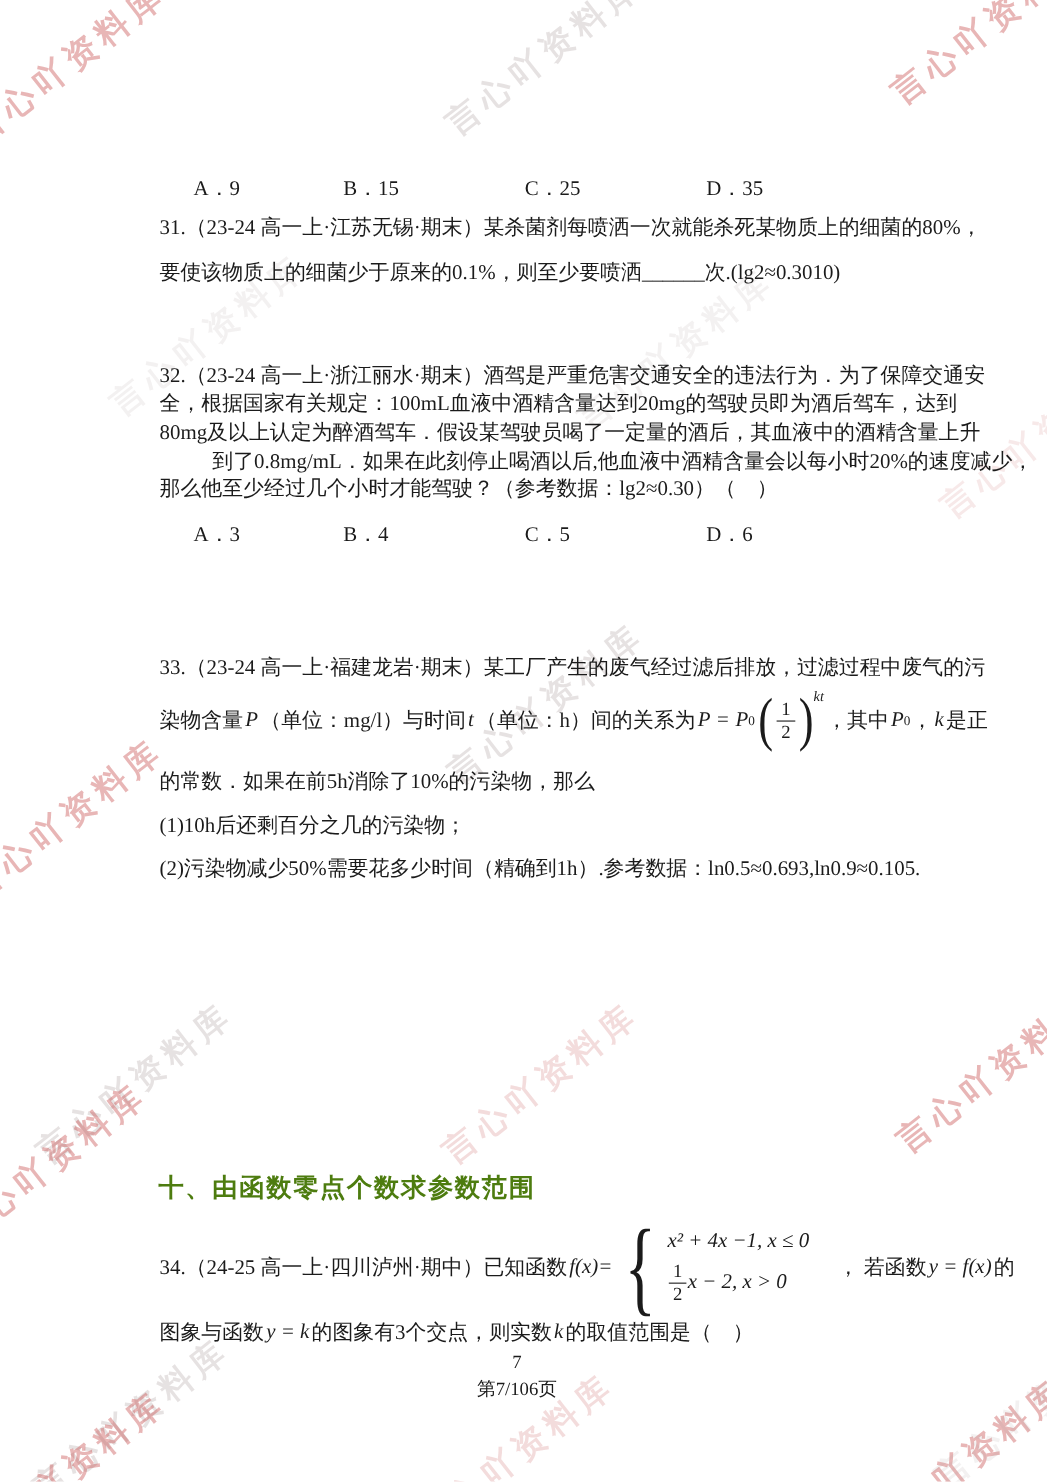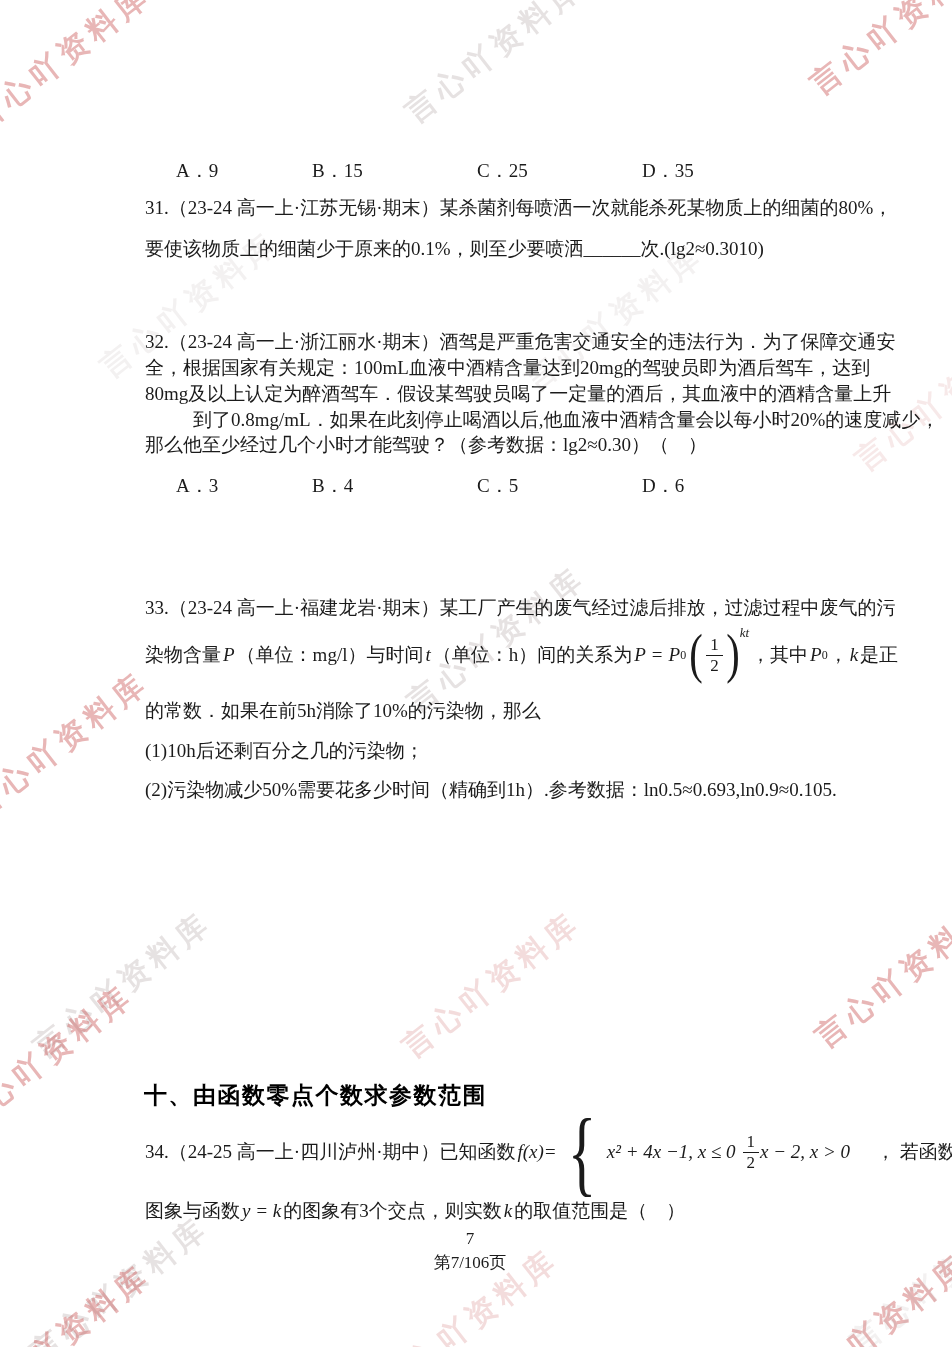--- a/index.html
+++ b/index.html
@@ -38,30 +38,30 @@
   .frac { display:inline-flex; flex-direction:column; align-items:center;
           font-size:17px; line-height:1.15; font-style:italic; margin:0 1px; }
   .frac .num { padding:0 4px; }
   .frac .den { border-top:1.4px solid #1b1b1b; padding:0 4px; }
   .frac .up  { font-style:normal; }
   .bigp { font-size:54px; line-height:0.85; font-weight:300;
           display:inline-block; transform:scaleX(0.75); }
   .supkt { font-size:13px; font-style:italic; position:relative; top:-22px; left:-2px; }
   .brace { font-size:96px; line-height:0.8; font-weight:300;
            display:inline-block; transform:scaleX(0.62); margin-right:2px; }
-  .cases { display:inline-flex; flex-direction:row; justify-content:center;
+  .cases { display:inline-flex; flex-direction:column; justify-content:center;
            gap:6px; font-size:19px; }
   .caserow { display:inline-flex; align-items:center; font-style:italic; }
   .gapL { margin-left:26px; }
   
   .section-heading {
     position:absolute; left:144px; white-space:nowrap;
     font-family:"Liberation Sans","DejaVu Sans",sans-serif;
     font-weight:bold; font-size:23px; letter-spacing:1.5px;
-    color:#000000; z-index:2;margin-top:16px;
+    color:#4d7c0f; z-index:2;
   }
   
   .footer-num, .footer-label {
     position:absolute; left:0; width:940px; text-align:center;
     font-size:17px; z-index:2;
   }
 </style>
 </head>
 <body>
 

